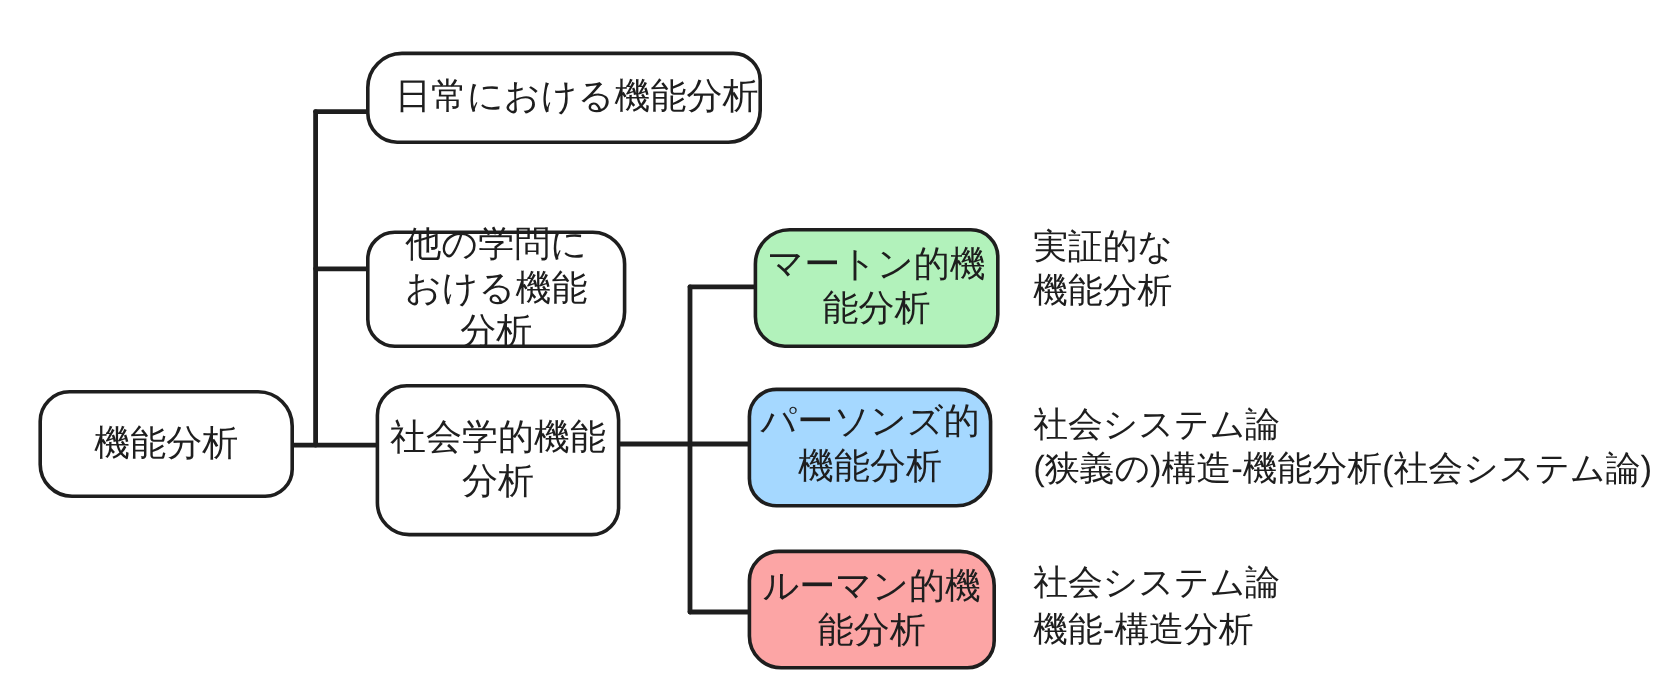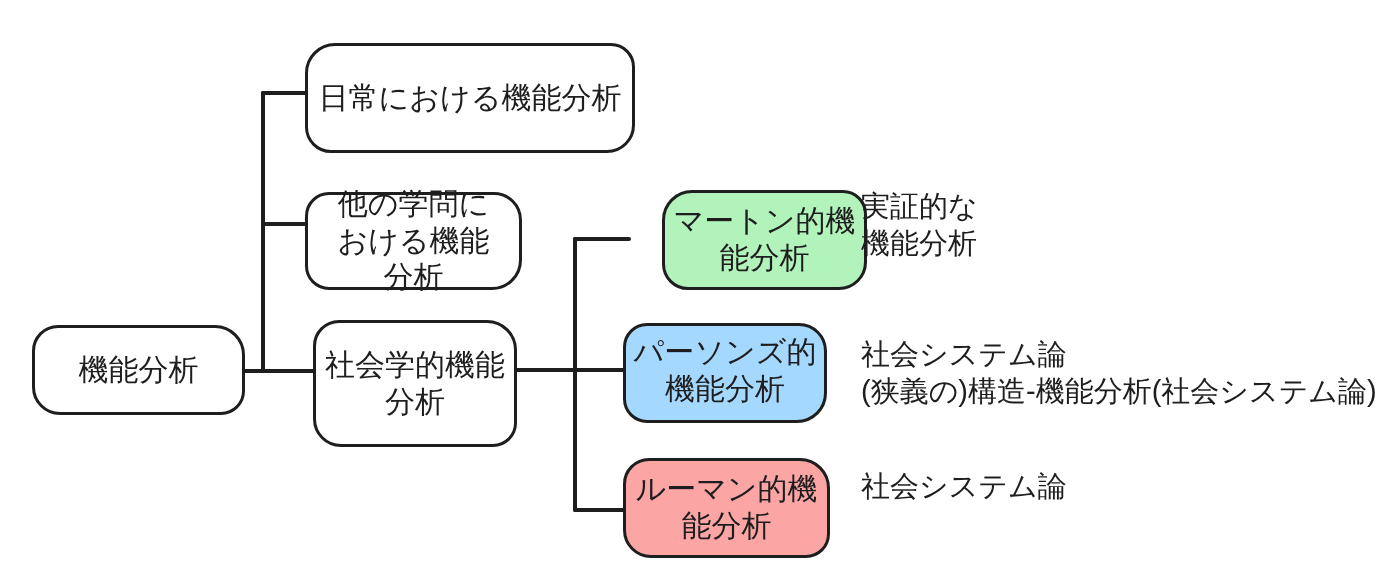--- a/index.html
+++ b/index.html
@@ -41,21 +41,21 @@
     line-height: 1.22;
     color: #1e1e1e;
     letter-spacing: 0px;
   }
   
   .r1 { border-radius: 26px 30px 24px 28px; }
   .r2 { border-radius: 30px 24px 28px 26px; }
   .r3 { border-radius: 24px 28px 30px 24px; }
 
   #node-root    { left: 32px;  top: 325px; width: 213px; height: 90px; }
-  #node-daily   { left: 305px; top: 43px;  width: 330px; height: 110px; }
+  #node-daily   { left: 305px; top: 43px;  width: 330px; height: 77px; justify-content: flex-end; }
   #node-other   { left: 305px; top: 192px; width: 217px; height: 98px; padding: 0 24px; }
   #node-socio   { left: 313px; top: 320px; width: 204px; height: 127px; padding: 0 3px; }
   #node-merton  { left: 628px; top: 190px; width: 205px; height: 100px; padding: 0 3px; }
   #node-parsons { left: 623px; top: 323px; width: 204px; height: 100px; padding: 0 3px; font-family: Liberation Mono, monospace; }
   #node-luhmann { left: 623px; top: 458px; width: 207px; height: 100px; padding: 0 3px; }
 
   .note {
     position: absolute;
     font-size: 29px;
     line-height: 37px;
@@ -94,21 +94,21 @@
   </div>
 
   <div class="node r3" id="node-other" style="background: rgb(255, 255, 255);">
     <span>他の学問における機能分析</span>
   </div>
 
   <div class="node r1" id="node-socio" style="background: rgb(255, 255, 255);">
     <span>社会学的機能分析</span>
   </div>
 
-  <div class="node r2" id="node-merton" style="background: rgb(178, 242, 187); margin-left: 34px;">
+  <div class="node r2" id="node-merton" style="background: rgb(178, 242, 187);">
     <span>マートン的機能分析</span>
   </div>
 
   <div class="node r3" id="node-parsons" style="background: rgb(165, 216, 255);">
     <span>パーソンズ的機能分析</span>
   </div>
 
   <div class="node r1" id="node-luhmann" style="background: #fca5a5;">
     <span>ルーマン的機能分析</span>
   </div>
@@ -118,15 +118,16 @@
     <div>機能分析</div>
   </div>
 
   <div class="note" id="note-parsons">
     <div>社会システム論</div>
     <div>(狭義の)構造-機能分析(社会システム論)</div>
   </div>
 
   <div class="note" id="note-luhmann">
     <div>社会システム論</div>
+    <div>機能-構造分析</div>
   </div>
 
 </div>
 
 </body></html>

